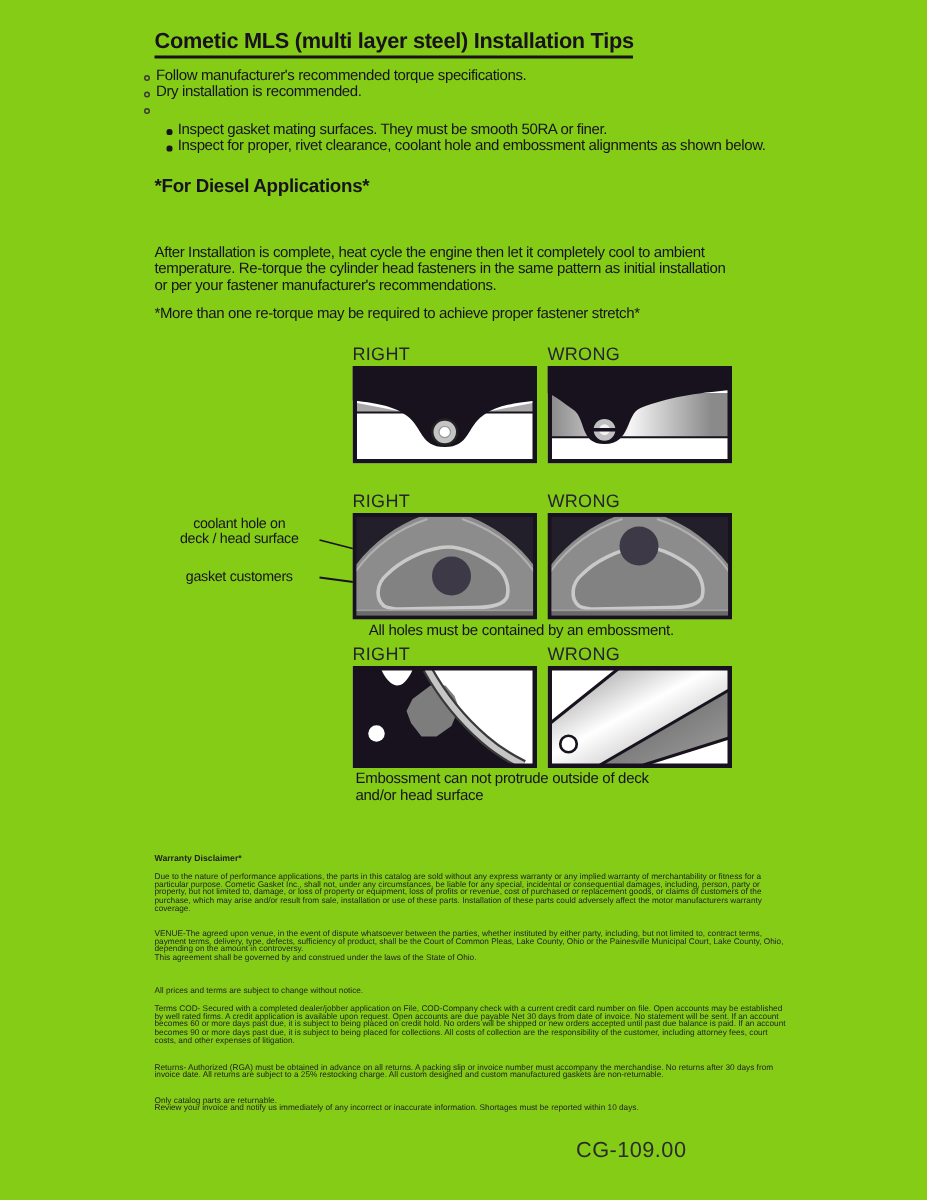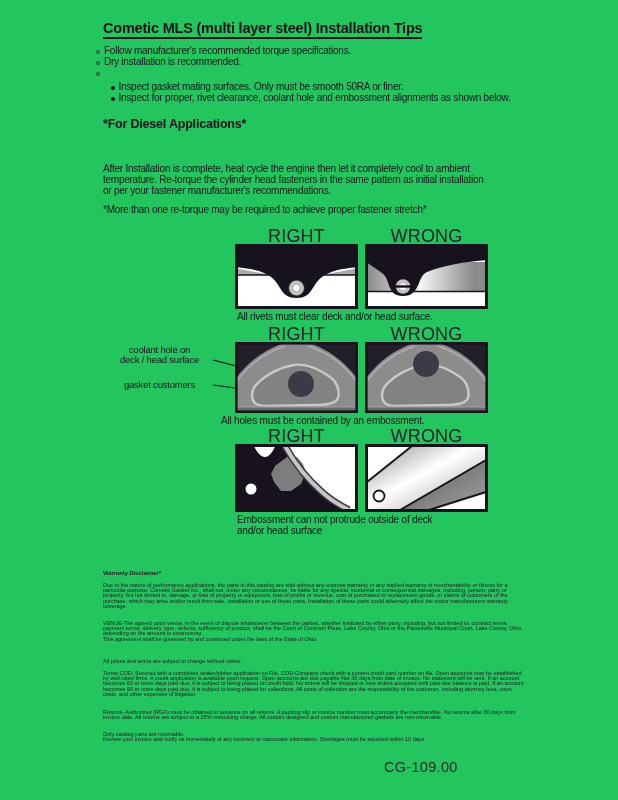--- a/index.html
+++ b/index.html
@@ -1,42 +1,42 @@
 <!DOCTYPE html>
 <html><head>
 <meta charset="utf-8">
 <style>
   *{margin:0;padding:0;box-sizing:border-box}
   html,body{background:#ffffff}
-  .page{position:relative;width:618px;height:800px;background:#22c55e;overflow:hidden;
+  .page{position:relative;width:618px;height:800px;background:#84cc16;overflow:hidden;
         font-family:"Liberation Sans","DejaVu Sans",sans-serif;color:#17121d}
   .title{position:absolute;left:103px;top:20px;font-size:14.5px;font-weight:bold;
          letter-spacing:-.2px;border-bottom:2px solid #17121d;padding-bottom:1px;white-space:nowrap}
   .bullets{position:absolute;left:96px;top:45px}
   .b-row{display:flex;align-items:center;height:11px;white-space:nowrap}
   .b-marker{width:4px;height:4px;border:1px solid #3a3a3a;border-radius:50%;margin:3px 4px 0 0;flex:none}
   .sub{margin-left:15px}
   .sub .b-marker{background:#17121d;border-color:#17121d;width:3.5px;height:3.5px;margin-top:3.2px}
   .sub.first{margin-top:3px}
   .b-text{font-size:10px;letter-spacing:-.25px;line-height:11px}
   .h2{position:absolute;left:103px;top:117px;font-size:12.5px;font-weight:bold;letter-spacing:-.2px}
   .para{position:absolute;left:103px;width:470px;font-size:10px;line-height:10.8px;
         letter-spacing:-.25px;white-space:pre-line}
   #para1{top:135px}#para2{top:164px}#note{top:205px}
   .figset{position:absolute;left:235px;width:253px}
   #figset1{top:230px}#figset2{top:328px}#figset3{top:430px}
   .figlabels{display:flex;width:253px}
-  .figlabels span{width:123px;text-align:center;font-size:18px;letter-spacing:.2px;
+  .figlabels span{width:123px;text-align:left;font-size:12px;letter-spacing:.2px;
                   color:#26222e;line-height:13px}
   .figlabels span + span{margin-left:7px}
   .figboxes{display:flex;margin-top:1px}
   .figboxes svg + svg{margin-left:7px}
   .figcaption{font-size:10px;letter-spacing:-.2px;line-height:10.8px;margin-top:3px;
               padding-left:2px;white-space:pre-line}
-  .figcaption.center{width:253px;margin-left:-14px;text-align:left;padding-left:0}
+  .figcaption.center{width:253px;margin-left:-14px;text-align:center;padding-left:0}
   .ann{position:absolute;left:108px;width:103px;text-align:center;font-size:9.5px;
        line-height:10px;letter-spacing:-.2px;white-space:pre-line}
   #ann1{top:345px}#ann2{top:380px}
   #ann-lines{position:absolute;left:210px;top:352px}
   .legal{position:absolute;left:103px;width:424px;font-size:5.5px;line-height:5.2px;
          color:#222;white-space:pre-line}
   .legal-h{font-weight:bold;font-size:5.8px}
   #legal-h{top:571px}#lp1{top:583px}#lp2{top:621px}#lp3{top:659px}
   #lp4{top:671px}#lp5{top:710px}#lp6{top:732px}
   .pagecode{position:absolute;left:384px;top:759px;font-size:14.5px;letter-spacing:.3px;color:#2b2b2b}
@@ -55,21 +55,21 @@
     </div>
     <div class="b-row">
       <span class="b-marker"></span>
       <span class="b-text">Dry installation is recommended.</span>
     </div>
     <div class="b-row">
       <span class="b-marker"></span>
     </div>
     <div class="b-row sub first">
       <span class="b-marker"></span>
-      <span class="b-text">Inspect gasket mating surfaces.  Only must be smooth 50RA or finer.</span>
+      <span class="b-text">Inspect gasket mating surfaces.  They must be smooth 50RA or finer.</span>
     </div>
     <div class="b-row sub">
       <span class="b-marker"></span>
       <span class="b-text">Inspect for proper, rivet clearance, coolant hole and embossment alignments as shown below.</span>
     </div>
   </div>
 
   <div class="h2">*For Diesel Applications*</div>
   <div class="para" id="para2">After Installation is complete, heat cycle the engine then let it completely cool to ambient
 temperature. Re-torque the cylinder head fasteners in the same pattern as initial installation
@@ -104,21 +104,20 @@
         <polygon points="2,18 121,18 121,47.5 2,47.5" fill="url(#g1)"></polygon>
         <line x1="2" y1="47.5" x2="121" y2="47.5" stroke="#17121d" stroke-width="1.3"></line>
         <rect x="2" y="49" width="119" height="13" fill="#ffffff"></rect>
         <path d="M0,0 H123 V16 C98,18 80,21 62,28 C52,32 56,52 38,52 C21,52 26,35 17,29 C10,24 5,20 0,18 Z" fill="#17121d"></path>
         <circle cx="38" cy="42.5" r="8" fill="#c0c0c0" stroke="#17121d" stroke-width="1.5"></circle>
         <circle cx="38" cy="42.5" r="3.6" fill="#f2f2f2"></circle>
         <line x1="30" y1="42.5" x2="46" y2="42.5" stroke="#17121d" stroke-width="2.4"></line>
         <rect x="1.5" y="1.5" width="120" height="62" fill="none" stroke="#17121d" stroke-width="3"></rect>
       </svg>
     </div>
-    <div class="figcaption">All rivets must clear deck and/or head surface.</div>
   </div>
 
   <div class="ann" id="ann1">coolant hole on
 deck / head surface</div>
   <div class="ann" id="ann2">gasket customers</div>
   <svg id="ann-lines" width="92" height="44" viewBox="0 0 92 44">
     <line x1="3" y1="8" x2="81" y2="28" stroke="#17121d" stroke-width="1.2"></line>
     <line x1="3" y1="33" x2="48" y2="39" stroke="#17121d" stroke-width="1.2"></line>
   </svg>
 

